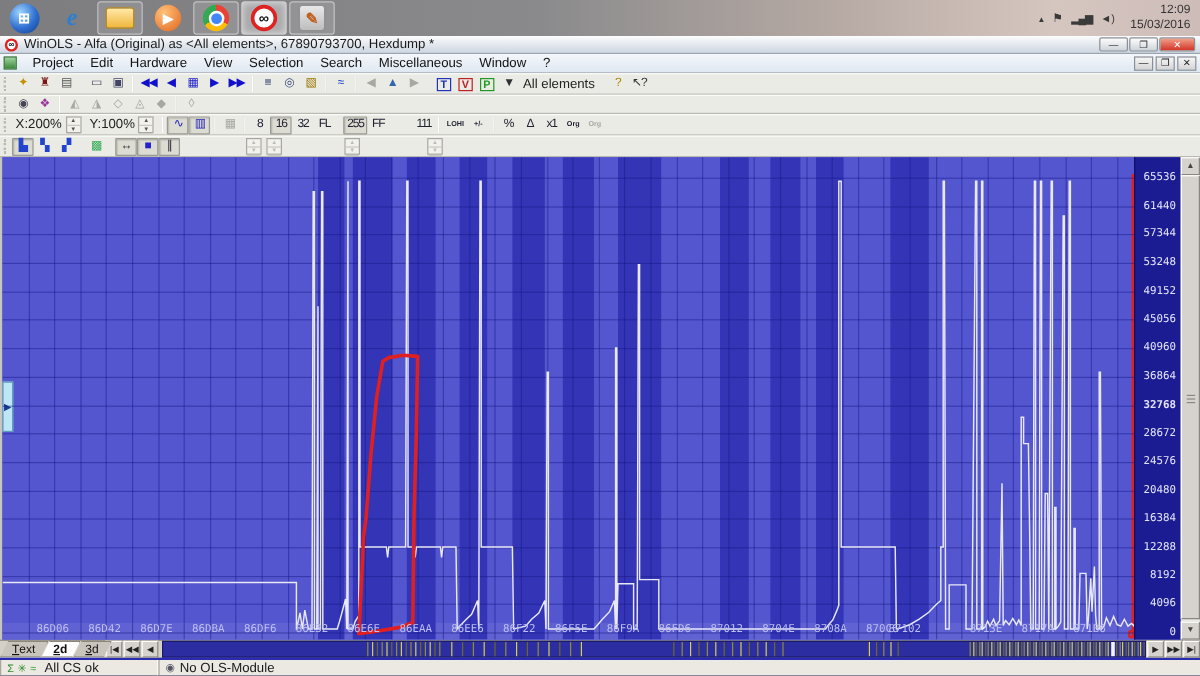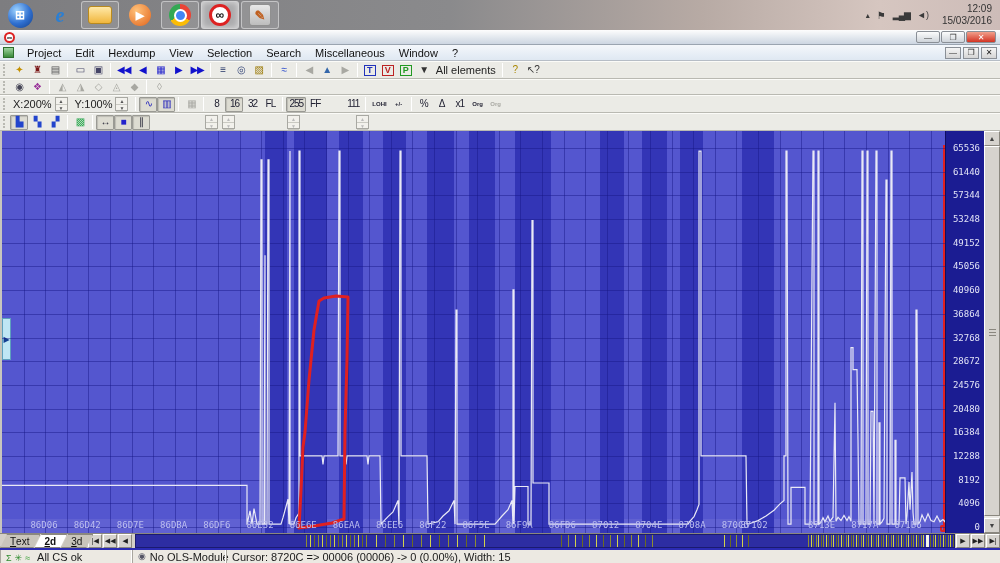--- a/index.html
+++ b/index.html
@@ -144,33 +144,34 @@
       <span style="font-size:9px;">◄)</span>
       <div class="clock">
         <div>12:09</div>
         <div>15/03/2016</div>
       </div>
     </div>
   </div>
 
   <div class="titlebar">
     <div class="title-icon">∞</div>
+    <div class="title-text">WinOLS - Alfa (Original) as &lt;All elements&gt;, 67890793700, Hexdump *</div>
     <div class="winbtns">
       <div class="wbtn">—</div>
       <div class="wbtn">❐</div>
       <div class="wbtn close">✕</div>
     </div>
   </div>
 
   <div class="menubar">
     <div class="menu-doc-icon"></div>
     <div id="menu-items" style="display:flex;">
         <span class="menu-item">Project</span>
         <span class="menu-item">Edit</span>
-        <span class="menu-item">Hexdump</span>
+        <span class="menu-item">Hardware</span>
         <span class="menu-item">View</span>
         <span class="menu-item">Selection</span>
         <span class="menu-item">Search</span>
         <span class="menu-item">Miscellaneous</span>
         <span class="menu-item">Window</span>
         <span class="menu-item">?</span>
       </div>
     <div class="mdibtns">
       <div class="mbtn">—</div>
       <div class="mbtn">❐</div>
@@ -510,21 +511,21 @@
       </div>
     <div class="vaxis" id="vaxis">
         <div class="ylabel" style="top: 17px;">65536</div>
         <div class="ylabel" style="top: 40.6875px;">61440</div>
         <div class="ylabel" style="top: 64.375px;">57344</div>
         <div class="ylabel" style="top: 88.0625px;">53248</div>
         <div class="ylabel" style="top: 111.75px;">49152</div>
         <div class="ylabel" style="top: 135.438px;">45056</div>
         <div class="ylabel" style="top: 159.125px;">40960</div>
         <div class="ylabel" style="top: 182.812px;">36864</div>
-        <div class="ylabel" style="top: 206.5px;">32768</div>
+        <div class="ylabel" style="top: 206.5px; font-weight: bold;">32768</div>
         <div class="ylabel" style="top: 230.188px;">28672</div>
         <div class="ylabel" style="top: 253.875px;">24576</div>
         <div class="ylabel" style="top: 277.562px;">20480</div>
         <div class="ylabel" style="top: 301.25px;">16384</div>
         <div class="ylabel" style="top: 324.938px;">12288</div>
         <div class="ylabel" style="top: 348.625px;">8192</div>
         <div class="ylabel" style="top: 372.312px;">4096</div>
         <div class="ylabel" style="top: 396px;">0</div>
       </div>
     <div class="vscroll">
@@ -664,18 +665,15 @@
 
   <div class="statusbar">
     <div class="sb-panel sb-cs">
       <span id="cs-icons"><span class="sbicon" style="color: rgb(46, 139, 46); margin-right: 3px;">Σ</span><span class="sbicon" style="color: rgb(46, 139, 46); margin-right: 3px;">✳</span><span class="sbicon" style="color: rgb(53, 160, 53); margin-right: 3px;">≈</span></span>
       <span>All CS ok</span>
     </div>
     <div class="sb-panel sb-mod">
       <span class="sbicon" id="mod-icon" style="color: rgb(85, 85, 102);">◉</span>
       <span>No OLS-Module</span>
     </div>
-    <div class="sb-panel sb-cur">
-      <span>Cursor: 8720C =&gt; 00006 (00006) -&gt; 0 (0.00%), Width: 15</span>
-    </div>
   </div>
 
 </div>
 
 </body></html>

